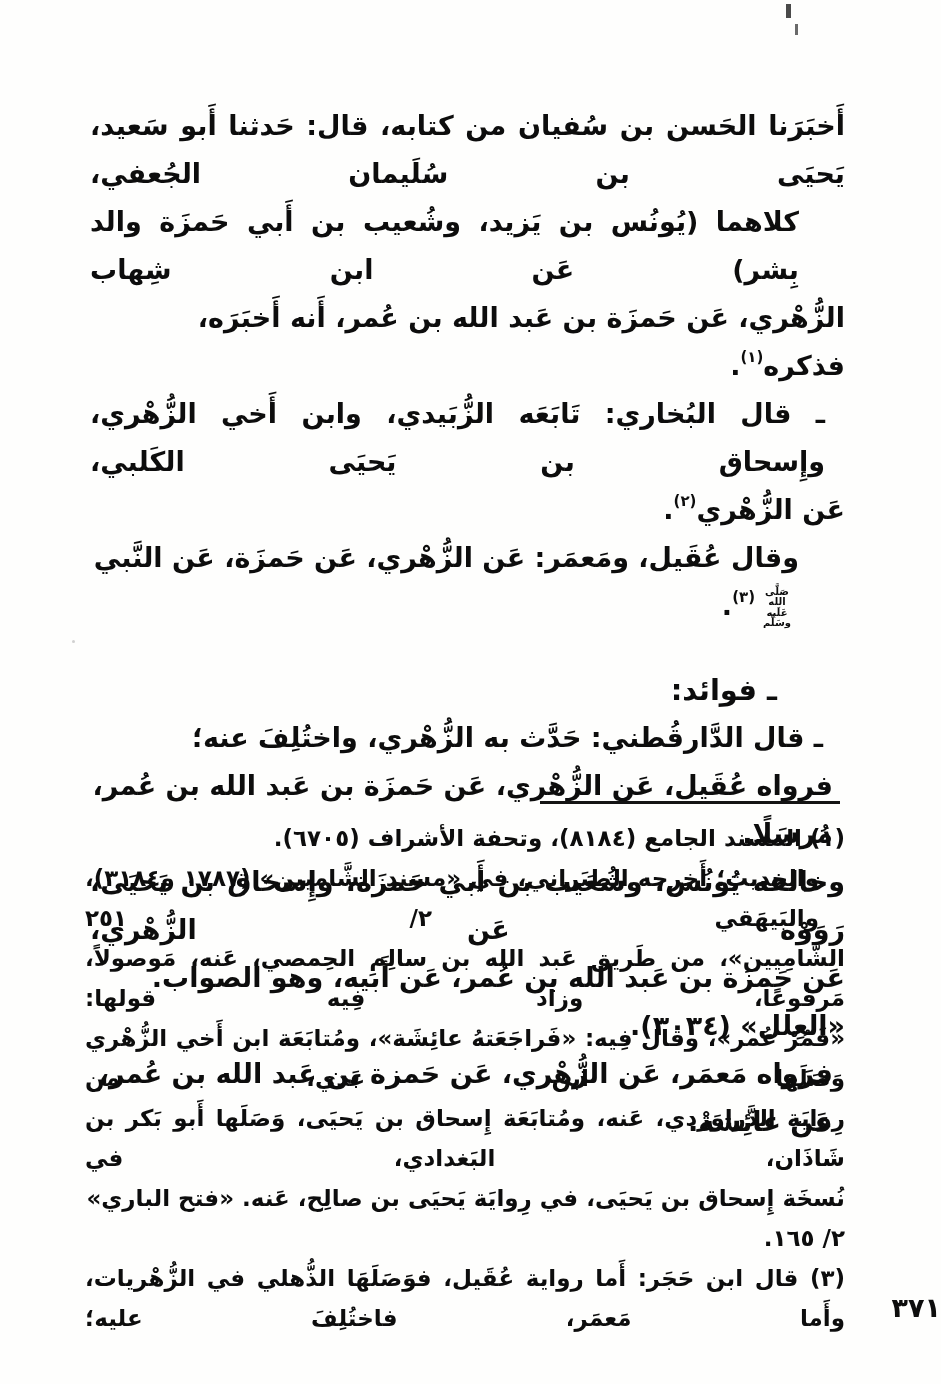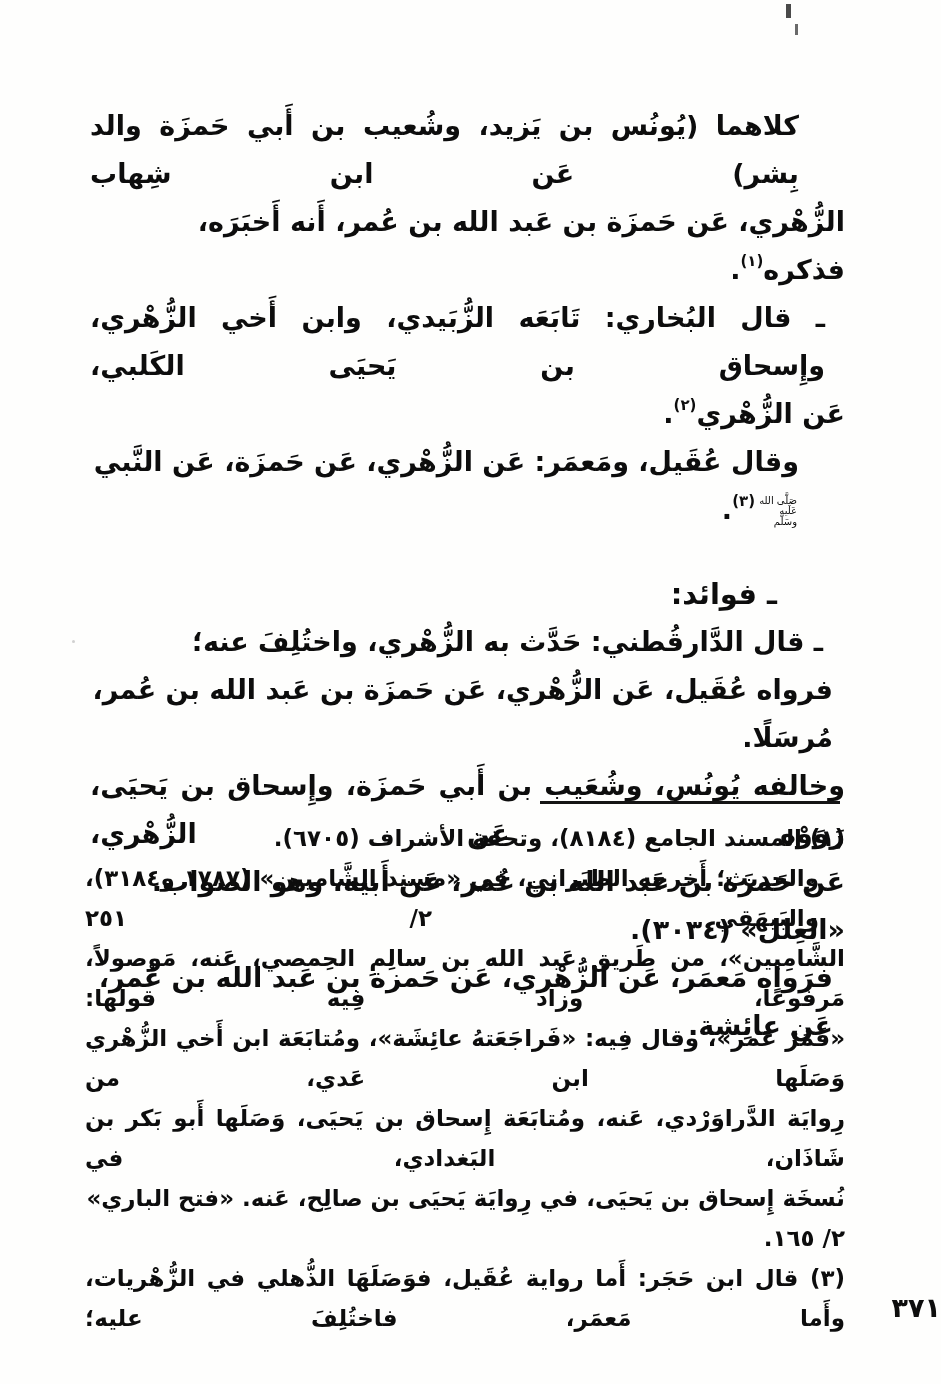--- a/index.html
+++ b/index.html
@@ -27,22 +27,22 @@
   .ind68{padding-right:68px}
   .heading{font-size:29px;margin-top:36px;}
   .fn-marker{
     font-size:15px;font-weight:bold;
     vertical-align:super;line-height:0;
     position:relative;top:-3px;
   }
   
   .pbuh{
     display:inline-block;width:40px;
-    font-size:10px;font-weight:normal;line-height:1.05;
-    text-align:right;vertical-align:middle;
+    font-size:10px;font-weight:bold;line-height:1.05;
+    text-align:center;vertical-align:middle;
     margin:0 2px;
   }
   .pbuh div{line-height:1.05;}
   
   .fn-sep{
     position:absolute;top:801px;right:101px;
     width:300px;height:3px;background:#141414;
   }
   .footnotes{
     position:absolute;top:818px;right:96px;width:760px;
@@ -72,20 +72,21 @@
 <body>
 
 <div class="page">
 
   <div class="mark mark-1"></div>
   <div class="mark mark-2"></div>
   <div class="speck speck-1"></div>
   <div class="speck speck-2"></div>
 
   <div class="main-text">
+    <div class="line full">أَخبَرَنا الحَسن بن سُفيان من كتابه، قال: حَدثنا أَبو سَعيد، يَحيَى بن سُلَيمان الجُعفي،</div>
     <div class="line full ind46">كلاهما (يُونُس بن يَزيد، وشُعيب بن أَبي حَمزَة والد بِشر) عَن ابن شِهاب</div>
     <div class="line"><span>الزُّهْري، عَن حَمزَة بن عَبد الله بن عُمر، أَنه أَخبَرَه، فذكره</span><span class="fn-marker">(١)</span><span>.</span></div>
     <div class="line full ind20">ـ قال البُخاري: تَابَعَه الزُّبَيدي، وابن أَخي الزُّهْري، وإِسحاق بن يَحيَى الكَلبي،</div>
     <div class="line"><span>عَن الزُّهْري</span><span class="fn-marker">(٢)</span><span>.</span></div>
     <div class="line ind46"><span>وقال عُقَيل، ومَعمَر: عَن الزُّهْري، عَن حَمزَة، عَن النَّبي</span><span class="pbuh"><div>صَلَّى الله</div><div>عَلَيه</div><div>وسَلَّم</div></span><span class="fn-marker">(٣)</span><span>.</span></div>
     <div class="line ind68 heading">ـ فوائد:</div>
     <div class="line ind22">ـ قال الدَّارقُطني: حَدَّث به الزُّهْري، واختُلِفَ عنه؛</div>
     <div class="line ind12">فرواه عُقَيل، عَن الزُّهْري، عَن حَمزَة بن عَبد الله بن عُمر، مُرسَلًا.</div>
     <div class="line full">وخالفه يُونُس، وشُعَيب بن أَبي حَمزَة، وإِسحاق بن يَحيَى، رَوَوْه عَن الزُّهْري،</div>
     <div class="line">عَن حَمزَة بن عَبد الله بن عُمر، عَن أَبيه، وهو الصواب. «العِلل» (٣٠٣٤).</div>

